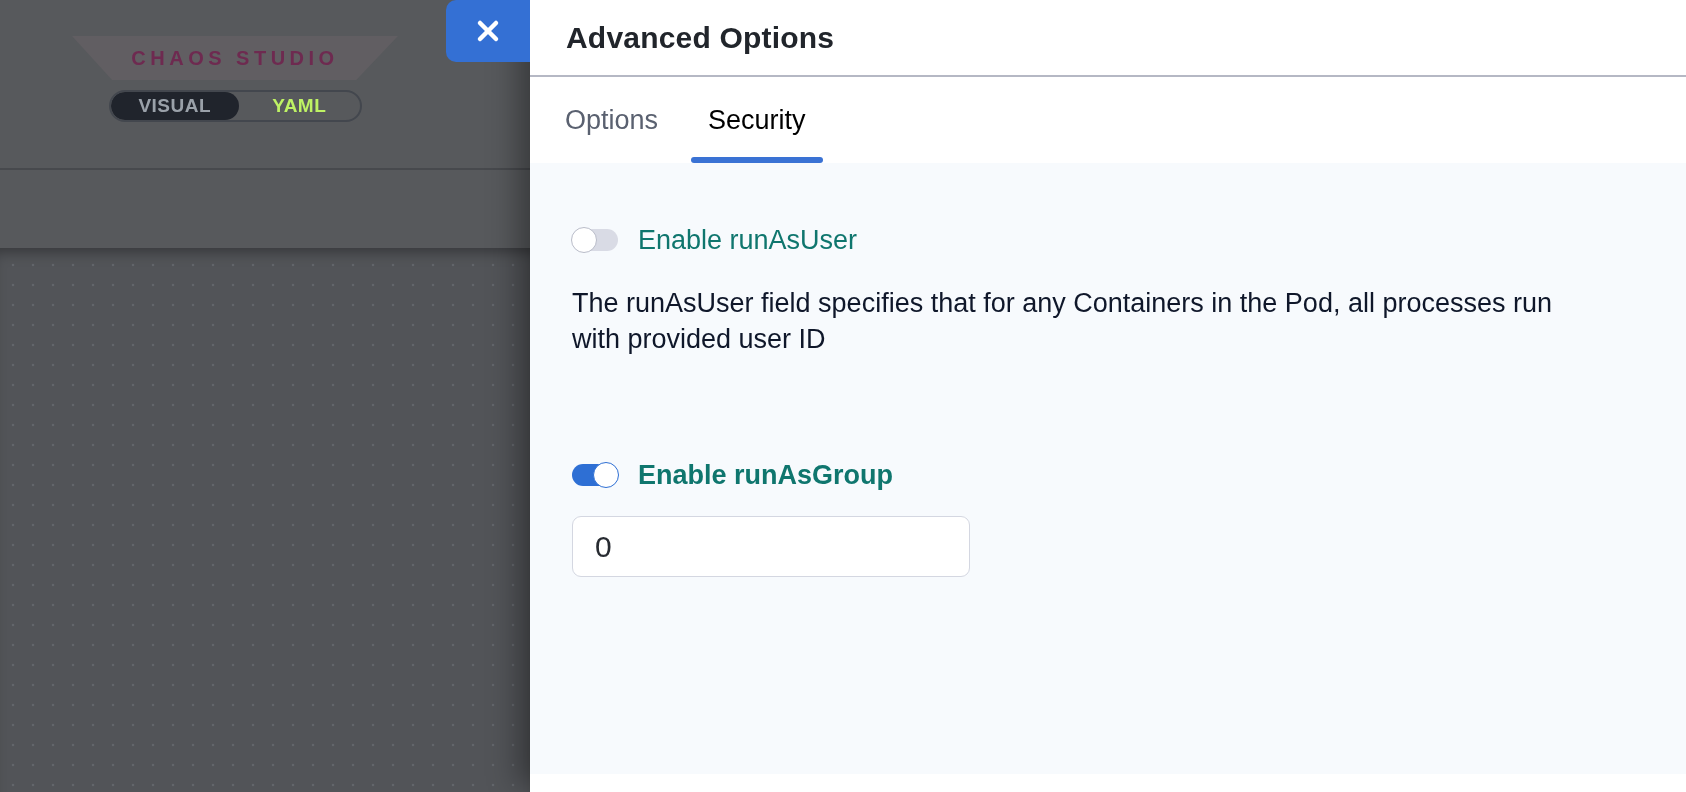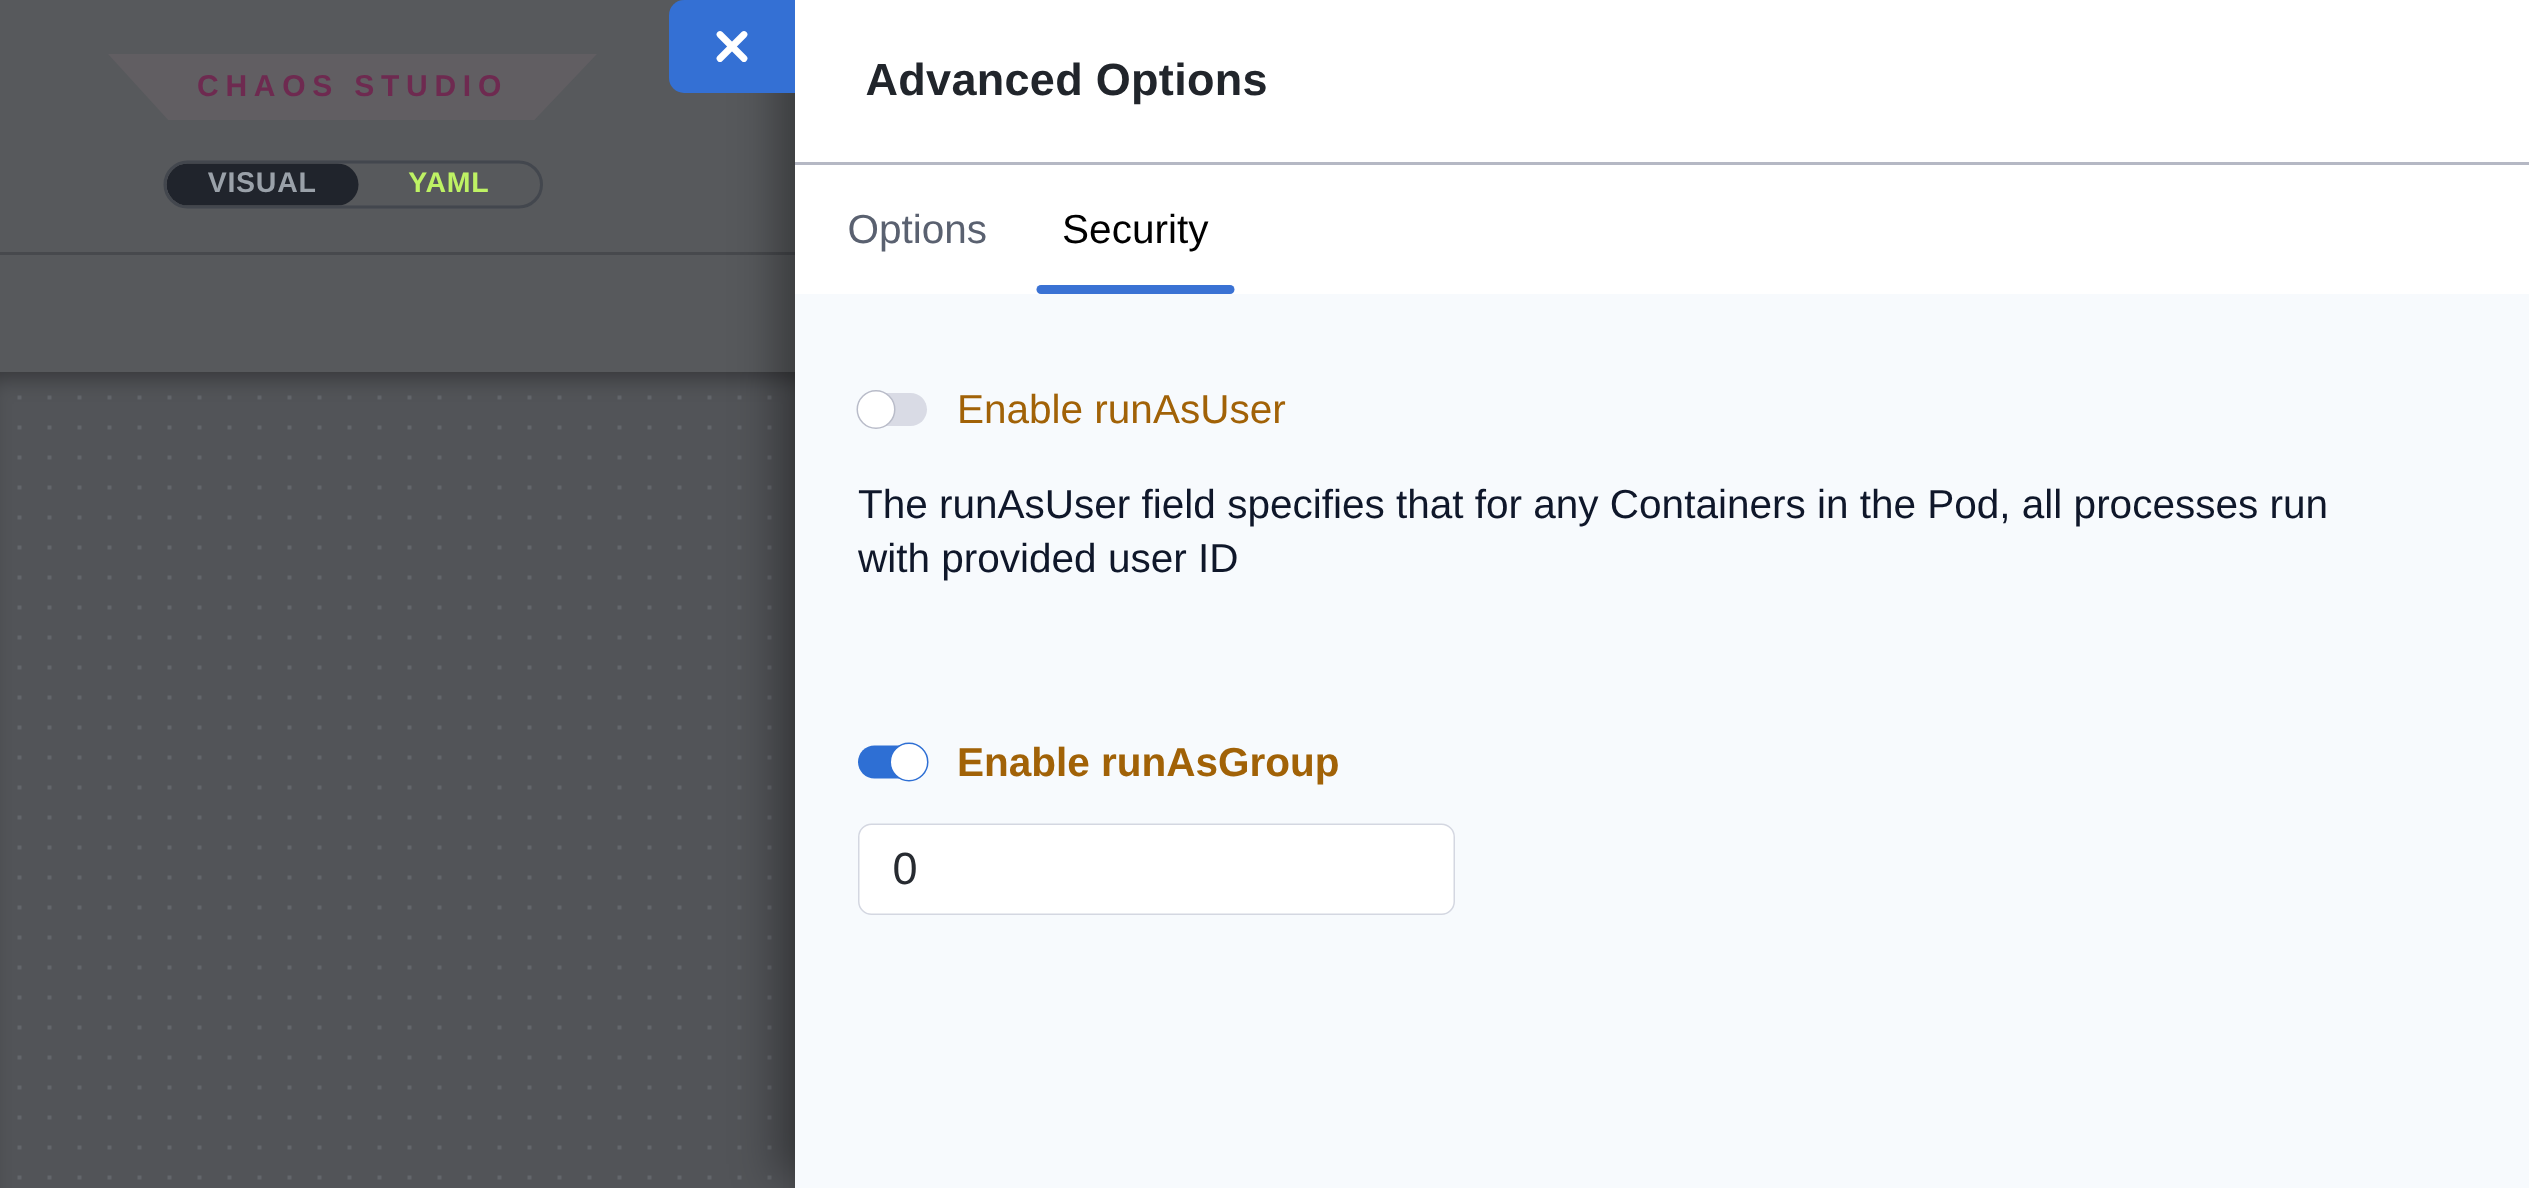--- a/index.html
+++ b/index.html
@@ -16,21 +16,21 @@
   .banner {
     position:absolute; left:72px; top:0; width:326px; height:44px;
     background:#615e62;
     clip-path:polygon(0 0, 100% 0, 87.2% 100%, 12.3% 100%);
     display:flex; align-items:center; justify-content:center;margin-top:36px;
   }
   .banner-title {
     font-size:20px; font-weight:bold; letter-spacing:4.5px; color:#6e2a50;
   }
   .seg-control {
-    position:absolute; left:109px; top:107px; height:32px; width:253px;
+    position:absolute; left:109px; top:90px; height:32px; width:253px;
     border:2px solid #43474e; border-radius:17px;
     display:flex; align-items:stretch; overflow:hidden;
   }
   .seg-option {
     flex:1; display:flex; align-items:center; justify-content:center;
     font-size:19px; font-weight:bold; letter-spacing:0.5px;
     color:#bef264; cursor:pointer;
   }
   .seg-option.selected {
     background:#20242c; color:#9aa1a9; border-radius:15px; flex:1.05;
@@ -48,21 +48,21 @@
     position:absolute; left:530px; top:0; width:1156px; height:792px;
     background:#ffffff;
     box-shadow:-18px 0 28px -6px rgba(0,0,0,0.35);
   }
   .drawer-close {
     position:absolute; left:-84px; top:0; width:84px; height:62px;
     background:#3470d4; border:none; border-radius:10px 0 0 10px;
     display:flex; align-items:center; justify-content:center; cursor:pointer;
   }
   .drawer-header {
-    height:110px; display:flex; align-items:center; padding-left:47px;
+    height:77px; display:flex; align-items:center; padding-left:36px;
     border-bottom:2px solid #b5b8c4;
   }
   .drawer-title { font-size:30px; font-weight:600; color:#21252b; letter-spacing:0.2px; }
   .tabbar {
     height:86px; background:#fff; display:flex; align-items:center;
     padding-left:35px; gap:50px;
   }
   .tab {
     position:relative; height:100%; display:flex; align-items:center;
     font-size:27px; color:#5a6170; cursor:pointer;
@@ -80,21 +80,21 @@
   .switch {
     position:relative; width:46px; height:22px; border-radius:11px;
     background:#d9dbe5; cursor:pointer; flex:none;
   }
   .switch-knob {
     position:absolute; top:-2px; left:-1px; width:26px; height:26px;
     border-radius:50%; background:#ffffff; border:1.5px solid #b9bcc9;
   }
   .switch.on { background:#2e6fd4; }
   .switch.on .switch-knob { left:auto; right:-1px; border-color:#2e6fd4; }
-  .switch-label { margin-left:20px; font-size:27px; color:#a16207; }
+  .switch-label { margin-left:20px; font-size:27px; color:#0f766e; }
 
   .option-desc {
     margin-top:32px; max-width:1020px;
     font-size:27px; line-height:36px; color:#0f172a;
   }
   .row-gap { margin-top:105px;font-weight:bold; }
   .desc-gap { margin-top:38px; }
   .value-input {
     display:block; margin-top:28px; width:398px; height:61px;
     border:1.5px solid #d4d7e1; border-radius:9px; background:#fff;

